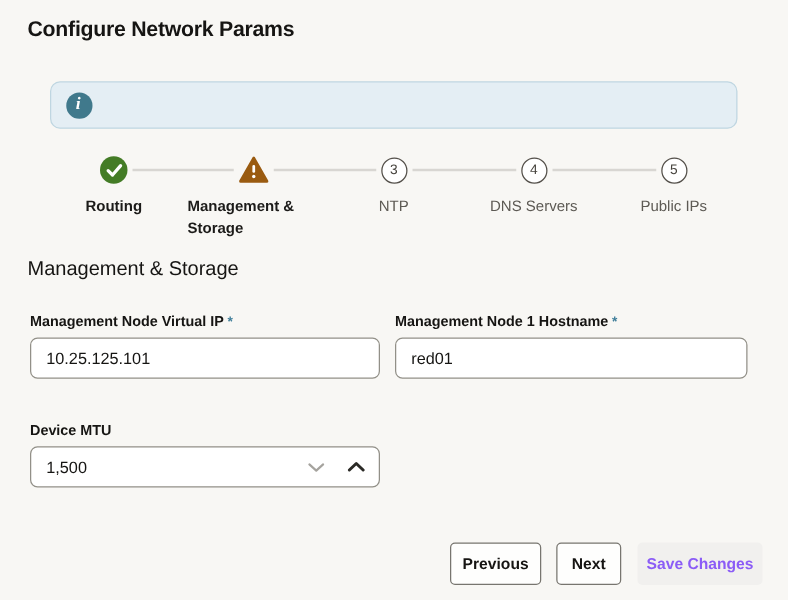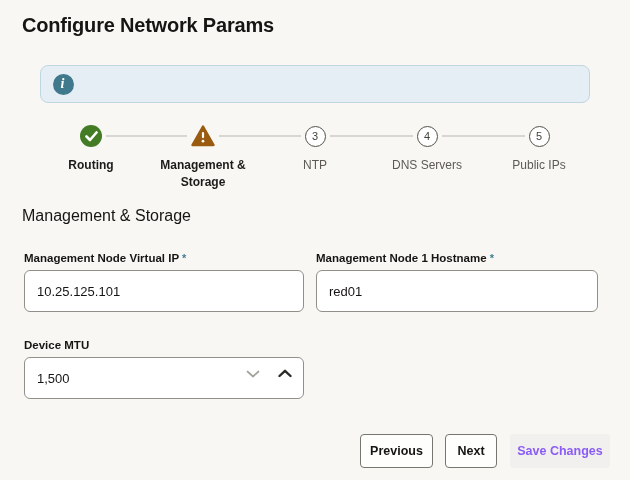--- a/index.html
+++ b/index.html
@@ -7,21 +7,21 @@
   body {
     font-family: "Liberation Sans", "DejaVu Sans", sans-serif;
     background: #f8f7f4;
     color: #161513;
     overflow: hidden;
   }
   .screen { position: relative; width: 630px; height: 480px; background: #f8f7f4; }
 
   .page-title {
     position: absolute; left: 22px; top: 14px;
-    font-size: 20px; font-weight: 700; color: #161513;
+    font-size: 17px; font-weight: 700; color: #161513;
     letter-spacing: -0.2px;
   }
 
   
   .banner {
     position: absolute; left: 40px; top: 65px; width: 550px; height: 38px;
     background: #e4eef4; border: 1px solid #bfd6e1; border-radius: 8px;
     display: flex; align-items: center; padding-left: 12px; gap: 12px;
   }
   .info-icon {
@@ -51,40 +51,40 @@
     width: 22px; height: 22px; border-radius: 50%; background: #447c26;
     display: flex; align-items: center; justify-content: center;
   }
   .num-circle {
     width: 21px; height: 21px; border-radius: 50%; background: #ffffff;
     border: 1.5px solid #54504a; color: #45423c;
     display: flex; align-items: center; justify-content: center;
     font-size: 11px; font-weight: 400;
   }
   .step-label {
-    margin-top: 9px; font-size: 12px; text-align: center; line-height: 1.4;
+    margin-top: 9px; font-size: 12px; line-height: 1.4;
     max-width: 106px;
   }
   .step.done .step-label, .step.current .step-label { font-weight: 700; color: #1c1b19; }
   .step.upcoming .step-label { font-weight: 400; color: #5d5a54; }
 
   .section-heading {
     position: absolute; left: 22px; top: 207px;
     font-size: 16px; font-weight: 400; color: #161513;
   }
 
   
   .field { position: absolute; }
   .field-label {
     font-size: 11.5px; font-weight: 700; color: #161513; margin-bottom: 6px;
     display: block;
   }
   .required-star { color: #3e7d99; font-size: 11px; margin-left: 3px; font-weight: 700; }
   .text-input {
-    width: 100%; height: 42px; background: #ffffff;
+    width: 100%; height: 33px; background: #ffffff;
     border: 1px solid #929088; border-radius: 6px;
     font-family: "Liberation Sans", sans-serif; font-size: 13px; color: #161513;
     padding: 12px 12px; outline: none;
   }
   .field-vip   { left: 24px;  top: 252px; width: 280px; }
   .field-host  { left: 316px; top: 252px; width: 282px; }
   .field-mtu   { left: 24px;  top: 339px; width: 280px; }
   .stepper-input-wrap { position: relative; width: 100%; border-radius: 11px; }
   .stepper-input-wrap .text-input { padding-right: 76px; }
   .spin-btn {

